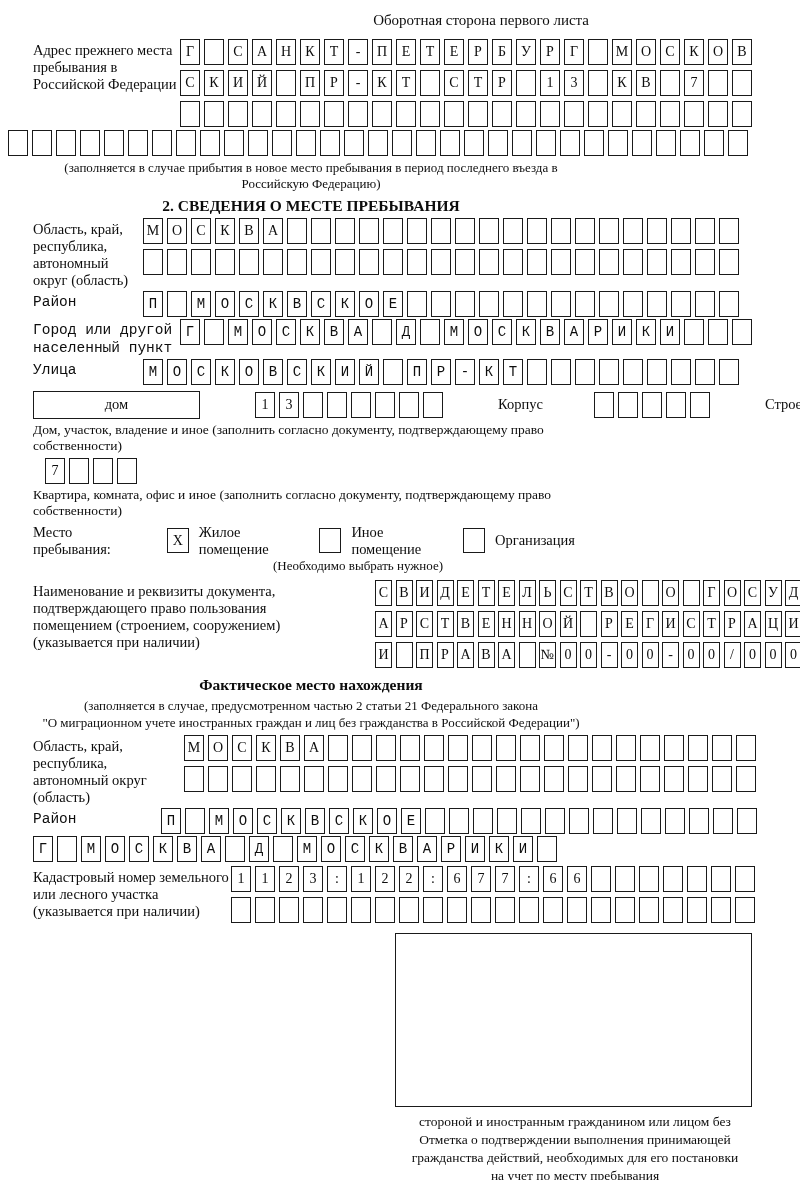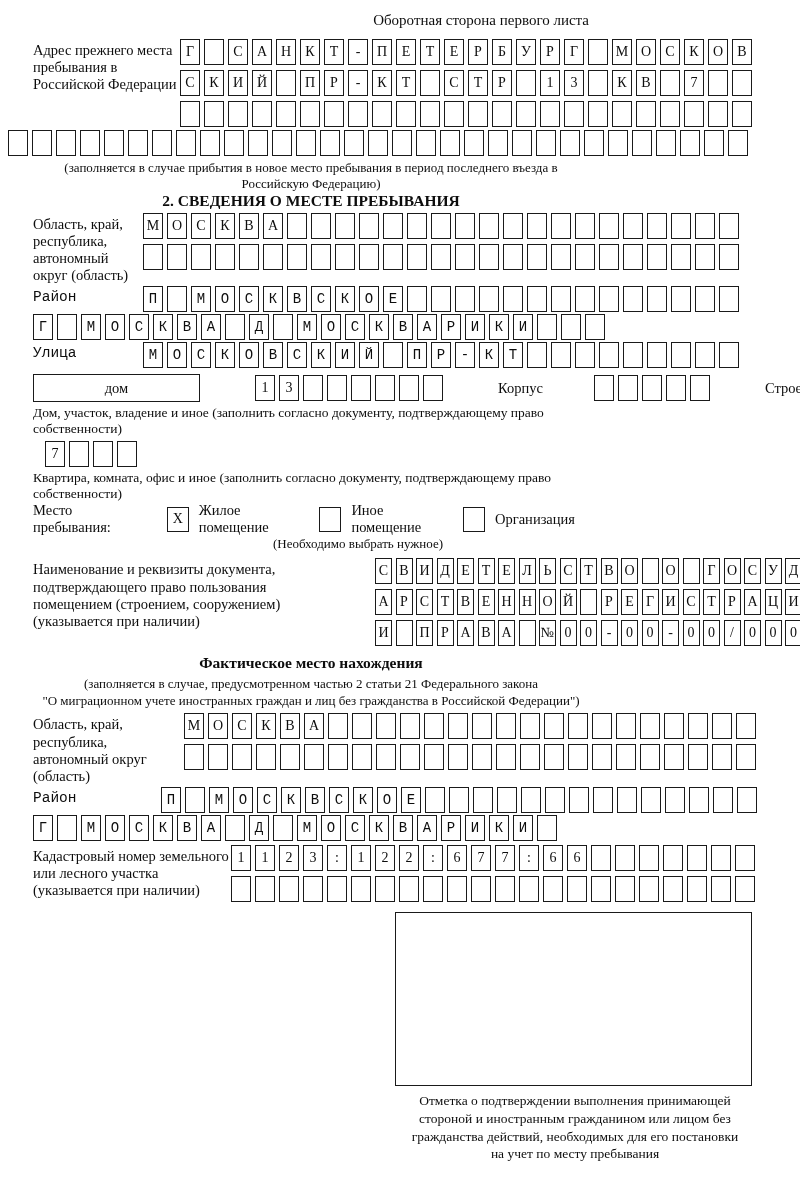--- a/index.html
+++ b/index.html
@@ -27,21 +27,21 @@
     font-size:14px; flex:0 0 auto; background:#fff;
   }
   .grid.small .cb { width:17px; margin-right:3.5px; }
 
   .fullgrid { margin-left:-25px; margin-top:3px; }
 
   .caption { font-size:13px; text-align:center; margin-top:4px; }
   .caption-left { font-size:13.5px; margin-top:3px; }
   .h-bold { font-size:15.5px; font-weight:bold; text-align:center; }
 
-  .mt2{margin-top:2px;font-family:Liberation Mono, monospace;} .mt3{margin-top:3px;} .mt4{margin-top:4px;} .mt5{}
+  .mt2{margin-top:2px;font-family:Liberation Mono, monospace;} .mt3{margin-top:3px;} .mt4{margin-top:4px;} .mt5{margin-top:5px;}
   .mt6{margin-top:6px;gap:45px;} .mt8{margin-top:8px;}
 
   .wbox {
     border:1.6px solid #1a1a1a; height:28px; display:flex;
     align-items:center; justify-content:center; font-size:14.5px; background:#fff; flex:0 0 auto;
   }
   .house-row, .apt-row { display:flex; align-items:center; }
   .inline-lbl { font-size:14.5px; margin:0 6px; flex:0 0 auto; }
 
   .res-row { display:flex; align-items:center; font-size:14.5px; }
@@ -271,20 +271,21 @@
         <span class="cb"></span>
         <span class="cb"></span>
         <span class="cb"></span>
         <span class="cb"></span>
         <span class="cb"></span>
         <span class="cb"></span>
       </div>
   </div>
 
   <div class="frow mt2">
+    <div class="lbl w147">Город или другой населенный пункт</div>
     <div class="grid">
         <span class="cb">Г</span>
         <span class="cb"></span>
         <span class="cb">М</span>
         <span class="cb">О</span>
         <span class="cb">С</span>
         <span class="cb">К</span>
         <span class="cb">В</span>
         <span class="cb">А</span>
         <span class="cb"></span>
@@ -634,19 +635,19 @@
           <span class="cb"></span>
           <span class="cb"></span>
           <span class="cb"></span>
           <span class="cb"></span>
         </div>
     </div>
   </div>
 
   <div class="stamp-box"></div>
   <div class="stamp-caption">
+    <div>стороной и иностранным гражданином или лицом без</div>
     <div>Отметка о подтверждении выполнения принимающей</div>
-    <div>стороной и иностранным гражданином или лицом без</div>
     <div>гражданства действий, необходимых для его постановки</div>
     <div>на учет по месту пребывания</div>
   </div>
 
 </div>
 
 </body></html>

